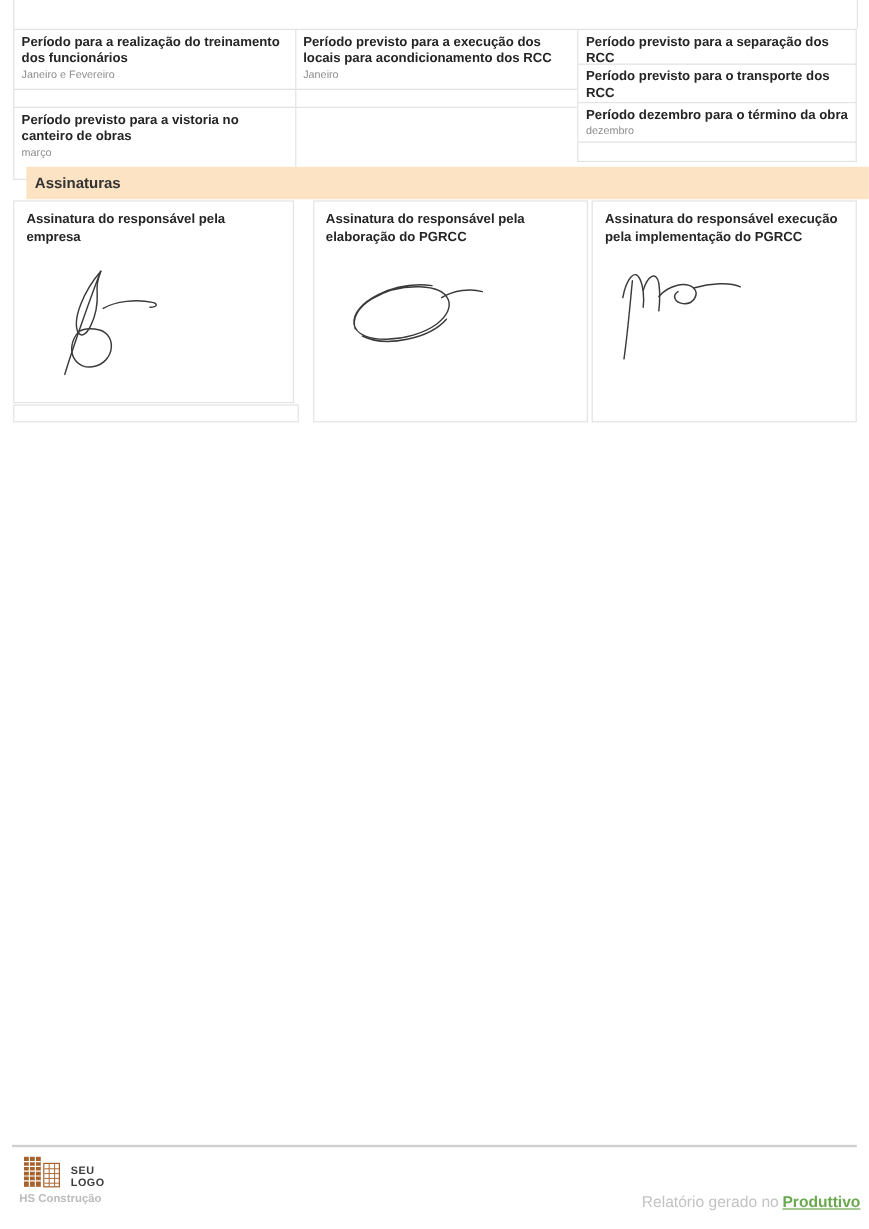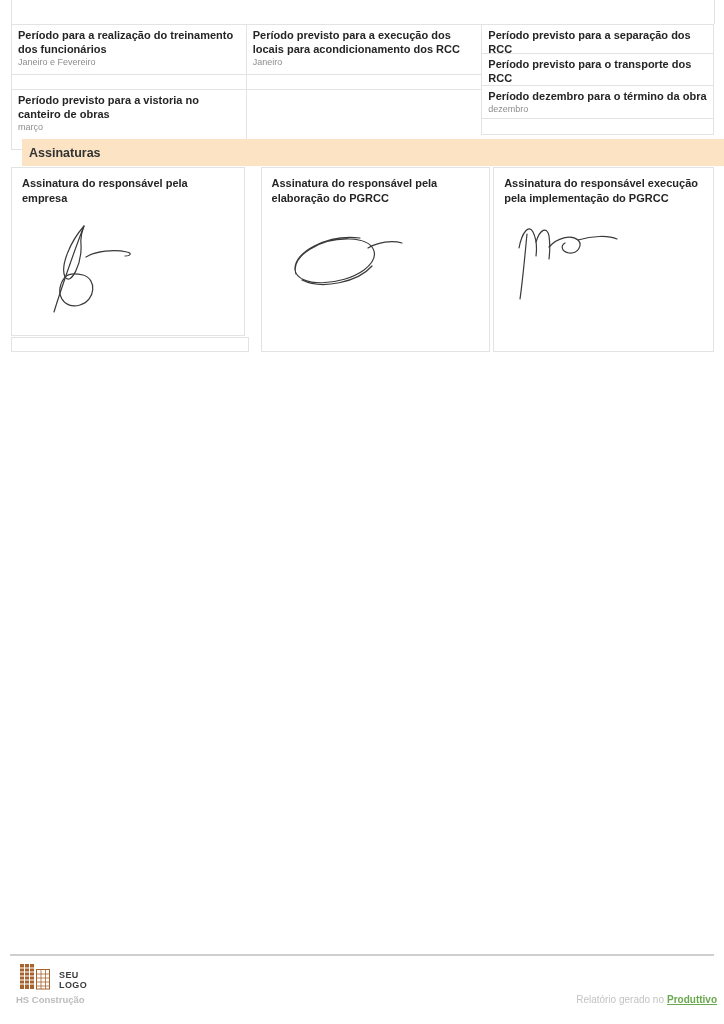--- a/index.html
+++ b/index.html
@@ -47,21 +47,21 @@
     position:absolute;left:11px;top:337px;width:238px;height:15px;
     box-sizing:border-box;border:1px solid #e3e3e3;background:#fff;
   }
   .sig-svg{display:block;}
   .sig-svg path{fill:none;stroke:#3a3a3a;stroke-width:1.2;stroke-linecap:round;stroke-linejoin:round;}
   
   .footer-divider{position:absolute;left:10px;top:954px;width:704px;height:2px;background:#cfcfcf;}
   .footer-logo{position:absolute;left:19px;top:963px;display:flex;align-items:flex-end;}
   .logo-text{margin-left:6px;font-size:9px;font-weight:bold;color:#3b3b3b;line-height:10px;letter-spacing:.4px;}
   .footer-company{position:absolute;left:16px;top:994px;font-size:9.5px;font-weight:bold;color:#bcbcbc;}
-  .footer-generated{position:absolute;right:7px;top:994px;font-size:10px;color:#c3c3c3;padding-left:37px;}
+  .footer-generated{position:absolute;right:7px;top:994px;font-size:13px;color:#c3c3c3;padding-left:37px;}
   .footer-generated .link{color:#6aa84f;font-weight:bold;text-decoration:underline;margin-left:3px;cursor:pointer;}
 </style>
 </head>
 <body>
 
 <div class="top-remnant"></div>
 
 <div class="fields-table">
   <div class="ft-col c1">
     <div class="ft-cell h50">

